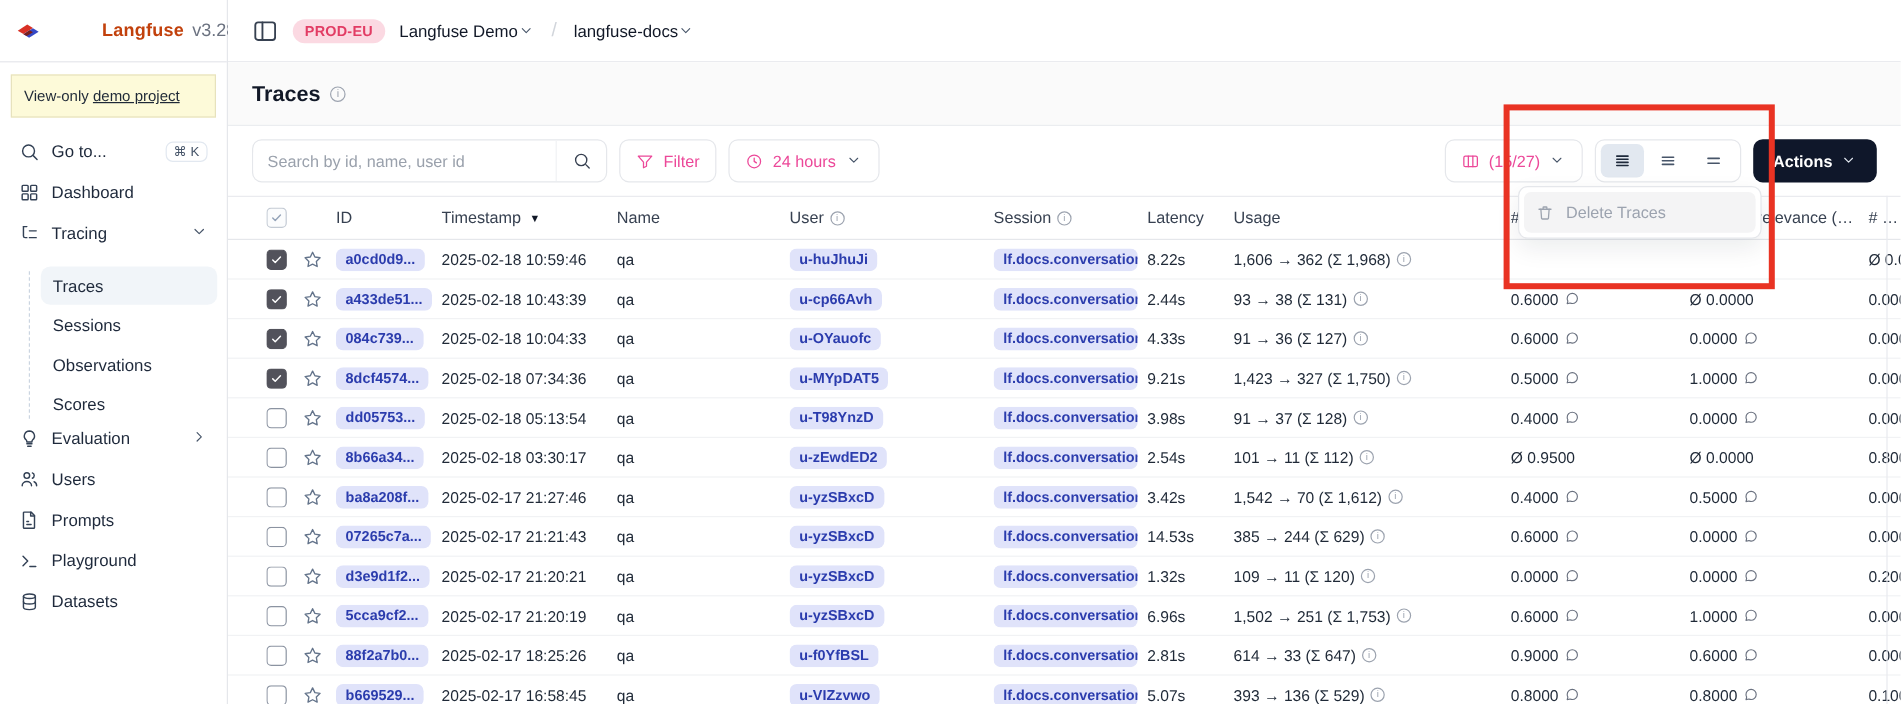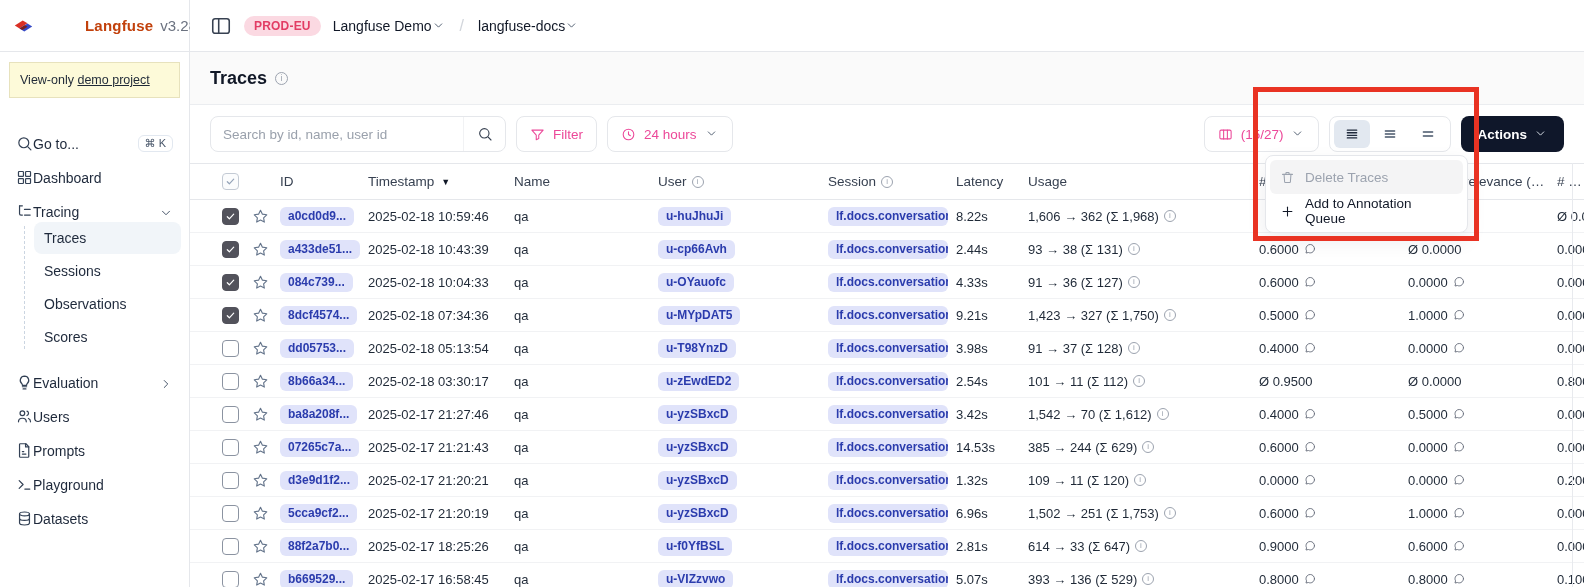--- a/index.html
+++ b/index.html
@@ -11,21 +11,21 @@
   .ic { stroke:currentColor; fill:none; stroke-width:1.7; stroke-linecap:round; stroke-linejoin:round; }
 
   
   .sidebar { position:absolute; left:0; top:0; width:190px; height:587px; background:#fff; border-right:1px solid #e5e7eb; }
   .brand { height:52px; display:flex; align-items:center; gap:7px; padding:0 14px; border-bottom:1px solid #e5e7eb; }
   .brand-name { font-weight:700; font-size:15px; color:#c2410c; letter-spacing:.2px;margin-left:45px; }
   .brand-ver { font-size:15px; color:#6b7280; }
   .vo-banner { margin:10px 9px 6px; background:#fdfad9; border:1px solid #e7e2bd; border-radius:0; padding:10px 10px; font-size:12.5px; color:#1f2937; }
   .vo-banner a { color:#1f2937; text-decoration:underline; cursor:pointer; }
   .nav { padding:14px 8px 0; }
-  .nav-item { display:flex; align-items:flex-end; height:34px; padding:0 8px; border-radius:8px; font-size:14px; color:#1e293b; cursor:pointer; }
+  .nav-item { display:flex; align-items:flex-start; gap:10px; height:34px; padding:0 8px; border-radius:8px; font-size:14px; color:#1e293b; cursor:pointer; }
   .nav-item .nicon { width:17px; height:17px; color:#334155; flex:none; }
   .nav-item .grow { flex:1; }
   .kbd { border:1px solid #e2e8f0; border-radius:6px; padding:1px 6px; font-size:11px; color:#475569; background:#fff; }
   .chev { width:14px; height:14px; color:#475569; }
   .subnav { position:relative; margin:2px 0 4px; padding-left:26px; }
   .subnav:before { content:""; position:absolute; left:16px; top:4px; bottom:4px; border-left:1px dashed #cbd5e1; }
   .sub-item { display:flex; align-items:center; height:32px; margin:1px 0; padding:0 10px; border-radius:8px; font-size:14px; color:#1e293b; cursor:pointer; }
   .sub-item.active { background:#f1f5f9; font-weight:500; }
 
   
@@ -938,26 +938,17 @@
     <div class="dd-item disabled">
       <span class="dd-ic">
         <svg class="ic" viewBox="0 0 24 24" width="15" height="15">
             <path d="M4 7h16"></path>
             <path d="M9.5 7V4.8A.8.8 0 0 1 10.3 4h3.4a.8.8 0 0 1 .8.8V7"></path>
             <path d="M6.5 7l.9 12.2a1 1 0 0 0 1 .8h7.2a1 1 0 0 0 1-.8L17.5 7"></path>
           </svg>
       </span>
       <span>Delete Traces</span>
     </div>
-    <div class="dd-item">
-      <span class="dd-ic">
-        <svg class="ic" viewBox="0 0 24 24" width="15" height="15">
-            <path d="M12 5v14"></path>
-            <path d="M5 12h14"></path>
-          </svg>
-      </span>
-      <span>Add to Annotation Queue</span>
-    </div>
   </div>
 
   <div class="hl-rect"></div>
 
 </div>
 
 </body></html>

